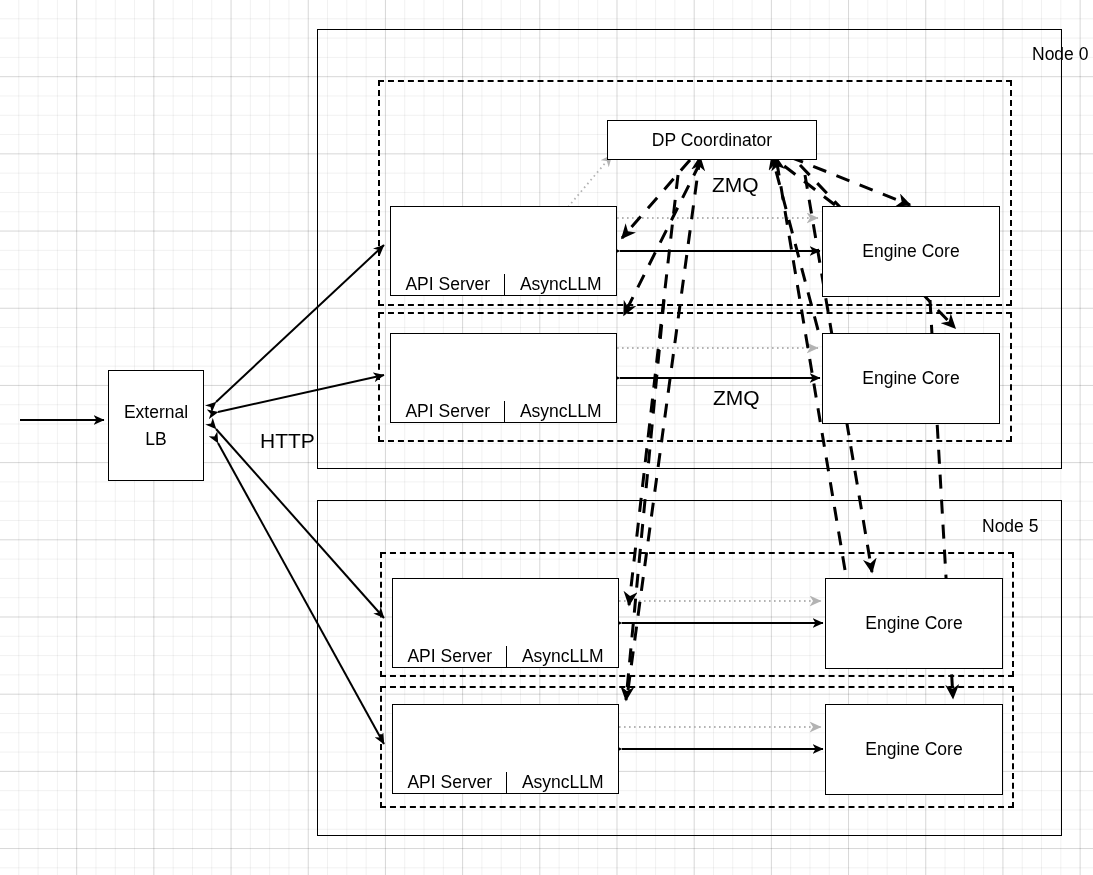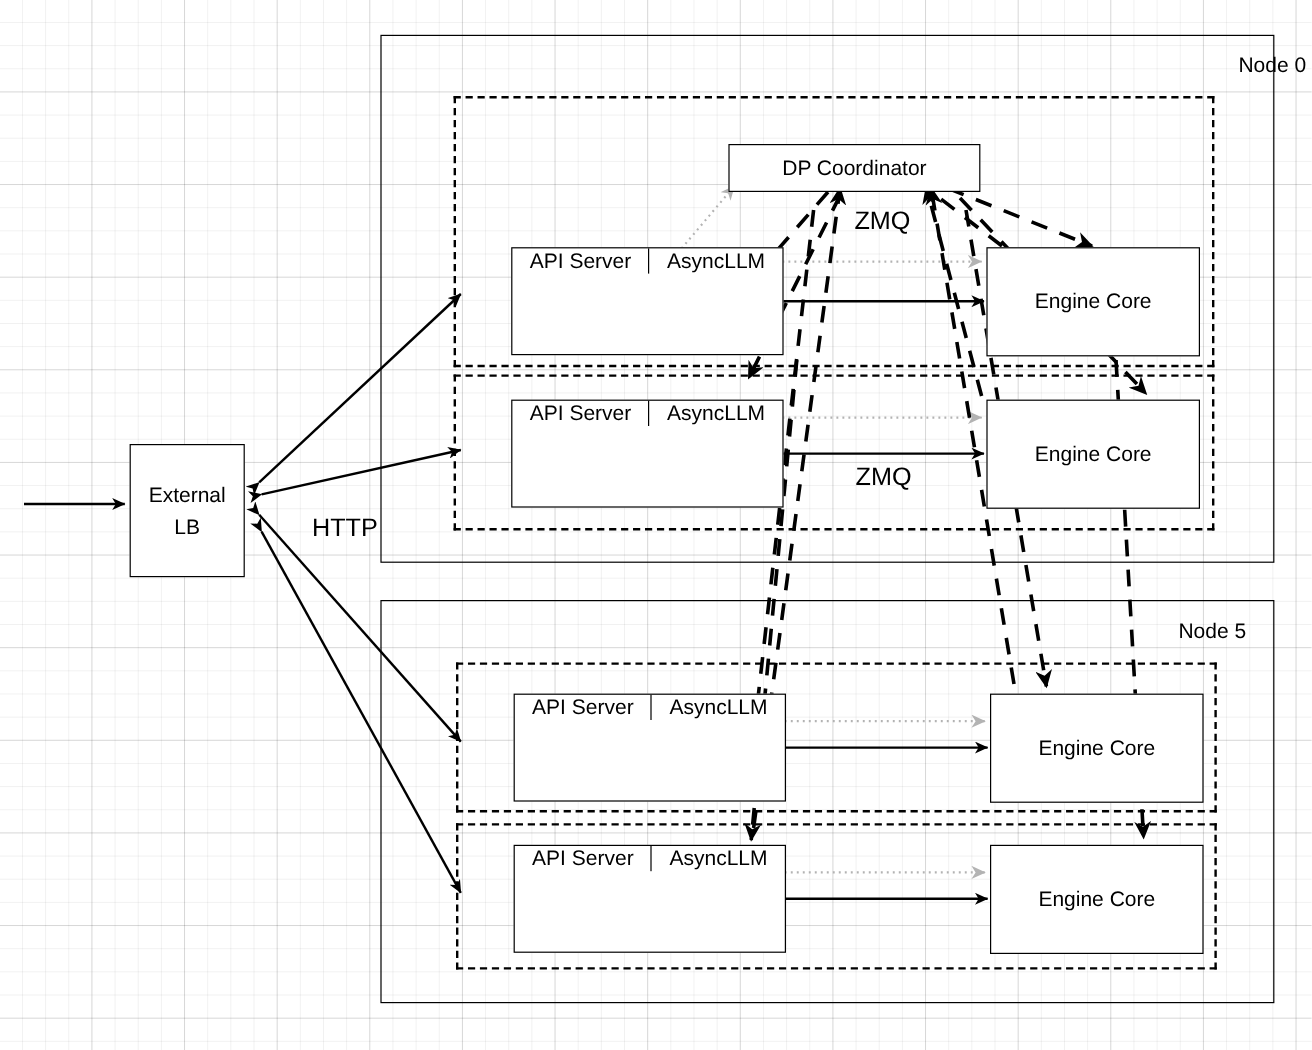--- a/index.html
+++ b/index.html
@@ -55,22 +55,21 @@
     font-size:17.5px;
     color:#000;
     white-space:nowrap;
   }
   .split-box{
     position:absolute;
     border:1.7px solid #000;
     background:#ffffff;
     box-sizing:border-box;
     display:flex;
-    align-items:flex-start;
-    margin-left:36px;
+    align-items:flex-end;
   }
   .split-box > .cell{
     display:flex;align-items:center;justify-content:center;
     font-size:17.5px;color:#000;white-space:nowrap;
     flex:1 1 auto;
   }
   .split-box > .cell.right{
     border-left:1.7px solid #000;
   }
   .lb-box{

